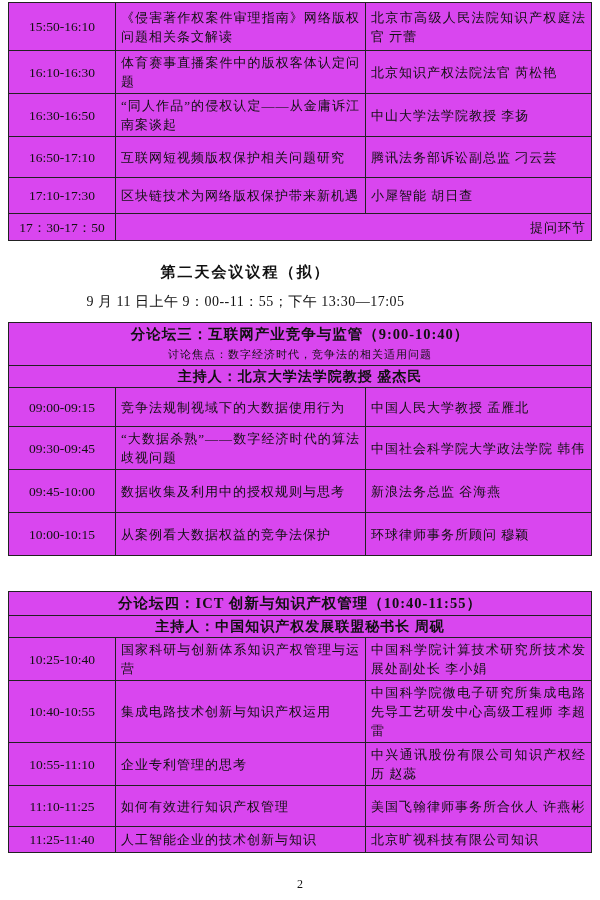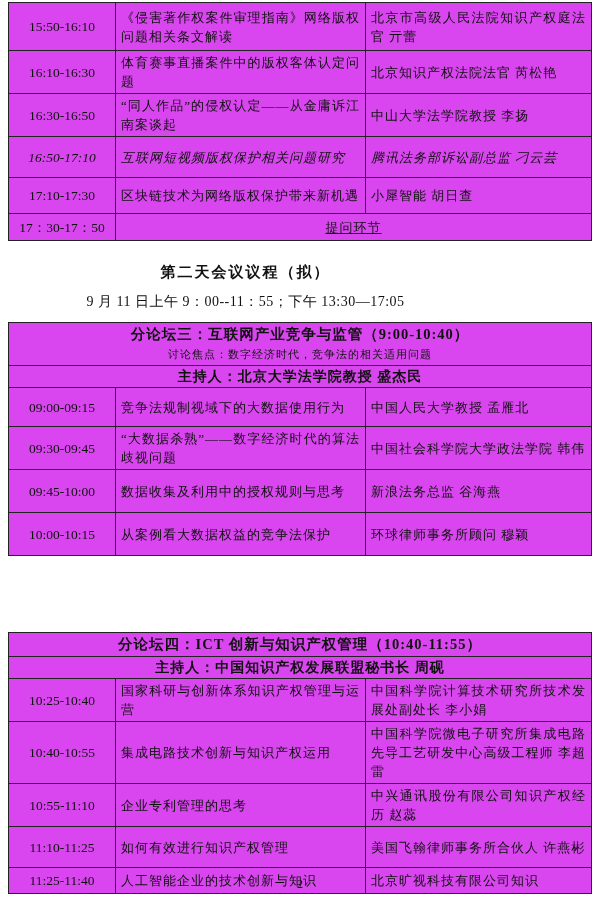--- a/index.html
+++ b/index.html
@@ -20,44 +20,44 @@
     padding:2px 5px;vertical-align:middle;
     overflow:hidden;
   }
   td.time{
     text-align:center;letter-spacing:0;padding:2px 1px;
     font-size:13.5px;white-space:nowrap;
   }
   td.topic,td.speaker{
     text-align:justify;letter-spacing:1px;
   }
-  td.span-cell{text-align:center;letter-spacing:1px;text-decoration:underline;}
+  td.span-cell{text-align:right;letter-spacing:1px;}
   td.hdr-cell{text-align:center;padding:1px 4px;margin-left:44px;}
   .hdr-line1{font-weight:bold;font-size:14.5px;letter-spacing:1px;line-height:21px;}
   .hdr-line2{font-weight:normal;font-size:11px;letter-spacing:1px;line-height:19px;}
   td.moderator-cell{
     text-align:center;font-weight:bold;font-size:14px;
     letter-spacing:1px;padding:1px 4px;font-family:Liberation Serif, serif;
   }
   
   .sec-table1{position:absolute;top:2px;left:8px;}
   .sec-day2head{position:absolute;top:263px;left:0;width:491px;text-align:center;}
   .doc-title{font-weight:bold;font-size:15px;letter-spacing:2px;margin:0;}
   .doc-date{font-size:14px;margin:11px 0 0 0;letter-spacing:0.5px;}
   .sec-table2{position:absolute;top:322px;left:8px;}
-  .sec-table3{position:absolute;top:632px;left:8px;}
+  .sec-table3{position:absolute;top:591px;left:8px;}
   .page-number{
     position:absolute;top:877px;left:0;width:600px;
     text-align:center;font-size:12px;
   }
   
   .t1 tbody.rows tr:nth-child(1) td{height:43px;}
   .t1 tbody.rows tr:nth-child(2) td{height:38px;}
   .t1 tbody.rows tr:nth-child(3) td{height:36px;}
-  .t1 tbody.rows tr:nth-child(4) td{height:36px;font-style:italic;}
+  .t1 tbody.rows tr:nth-child(4) td{height:36px;}
   .t1 tbody.rows tr:nth-child(5) td{height:31px;}
   .t1 tbody.rows tr:nth-child(6) td{height:22px;}
   .t2 tbody.rows tr:nth-child(1) td{height:34px;}
   .t2 tbody.rows tr:nth-child(2) td{height:34px;}
   .t2 tbody.rows tr:nth-child(3) td{height:38px;}
   .t2 tbody.rows tr:nth-child(4) td{height:38px;}
   .t2 tbody.rows tr:nth-child(5) td{height:34px;}
   .t2 tbody.rows tr:nth-child(6) td{height:20px;}
   .t3 tbody.rows tr:nth-child(1) td{height:38px;}
   .t3 tbody.rows tr:nth-child(2) td{height:54px;}

